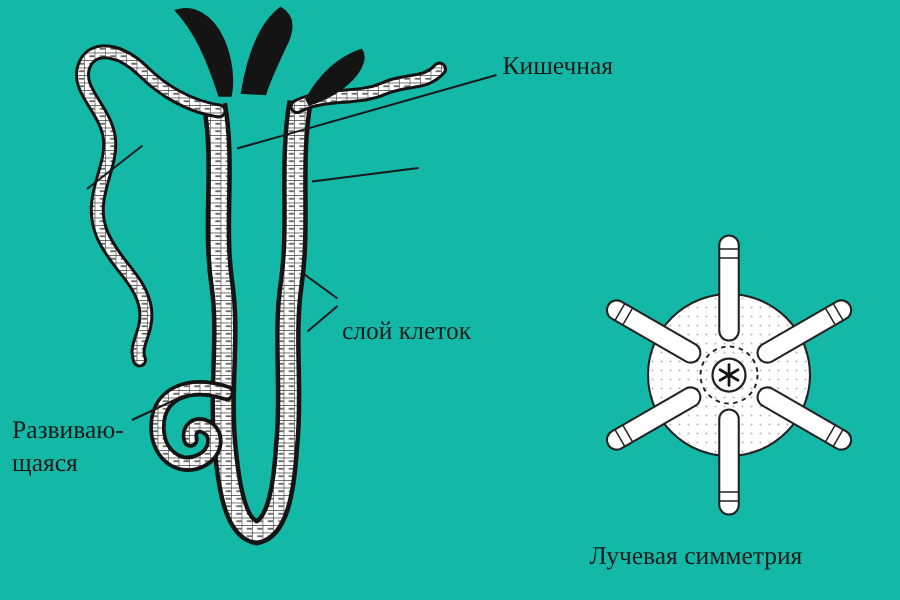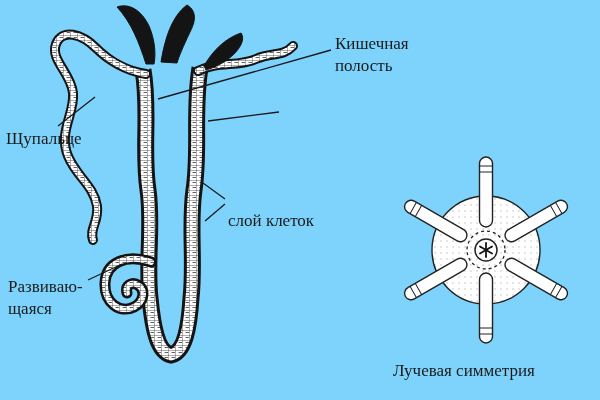--- a/index.html
+++ b/index.html
@@ -1,17 +1,17 @@
 <!DOCTYPE html>
 <html><head>
 <meta charset="utf-8">
 <style>
   html,body{margin:0;padding:0;background:#fff;}
   .canvas{
-    position:relative;width:600px;height:400px;background:#7dd3fc;
+    position:relative;width:600px;height:400px;background:#14b8a6;
     overflow:hidden;font-family:"Liberation Serif", serif;color:#1a1a1a;
   }
   .canvas svg{position:absolute;left:0;top:0;}
   .lbl{
     position:absolute;font-size:17px;line-height:1.3;white-space:nowrap;
     color:#1a1a1a;
   }
   .caption{font-size:17px;}
 </style>
 </head>
@@ -103,25 +103,23 @@
       <g stroke="#141414" stroke-width="1.8" stroke-linecap="round">
         <line x1="0" y1="-7" x2="0" y2="7"></line>
         <line x1="-6" y1="-3.5" x2="6" y2="3.5"></line>
         <line x1="-6" y1="3.5" x2="6" y2="-3.5"></line>
       </g>
     </g>
   </svg>
 
   <div class="lbl" style="left:335px;top:33px">
     <span>Кишечная</span><br>
-    <span>полость</span>
   </div>
 
 
-  <div class="lbl" style="left:6px;top:128px">Щупальце</div>
 
   <div class="lbl" style="left:228px;top:188px">
     <br>
     <span>слой клеток</span>
   </div>
 
   <div class="lbl caption" style="left:393px;top:360px">Лучевая симметрия</div>
 
   <div class="lbl" style="left:8px;top:276px">
     <span>Развиваю-</span><br>

